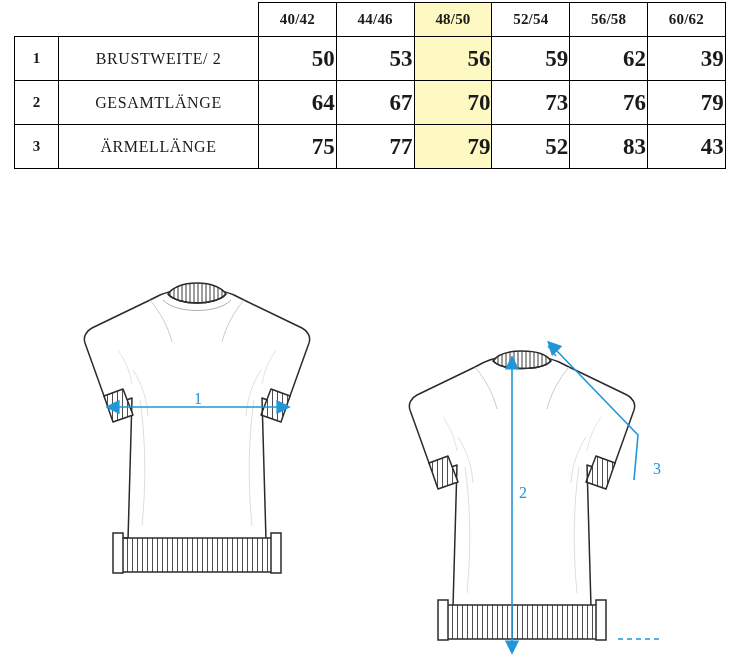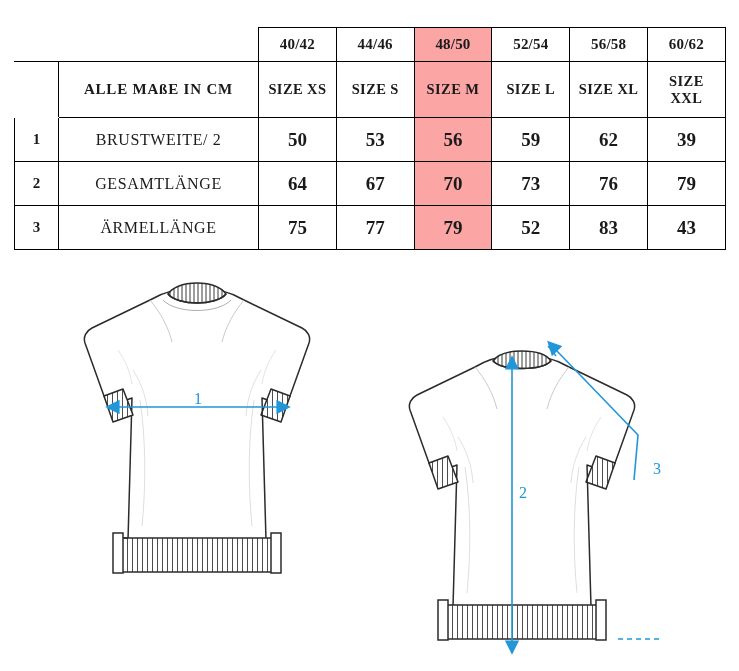--- a/index.html
+++ b/index.html
@@ -13,21 +13,21 @@
     font-family: "Liberation Serif", serif;
     color: #1a1a1a;
     position: relative;
     overflow: hidden;
   }
 
   
   .table-wrap {
     position: absolute;
     left: 14px;
-    top: 27px;
+    top: 2px;
     width: 711px;
   }
   table.size-table {
     border-collapse: collapse;
     width: 711px;
     table-layout: fixed;
   }
   table.size-table td, table.size-table th {
     border: 1px solid #000000;
     text-align: center;
@@ -80,24 +80,25 @@
     font-size: 15px;
     font-weight: bold;
   }
   tr.row-data td.name-cell {
     font-size: 16px;
     letter-spacing: 0.6px;
     margin-top: 43px;
   }
   tr.row-data td.val-cell {
     font-weight: bold;
-    font-size: 19px;
+    font-size: 23px;
+    text-align: right;
   }
   .hl {
-    background: #fca5a5;
+    background: #fef9c3;
   }
   .size-xxl-inner {
     display: block;
     line-height: 1.15;
   }
 
   
   .illus {
     position: absolute;
     left: 0;
@@ -131,33 +132,20 @@
     <tbody>
       <tr class="row-eu">
         <td class="blank-idx"></td>
         <td class="blank-label"></td>
         <td>40/42</td>
         <td>44/46</td>
         <td class="hl">48/50</td>
         <td>52/54</td>
         <td>56/58</td>
         <td>60/62</td>
-      </tr>
-      <tr class="row-sizes">
-        <td class="blank-idx"></td>
-        <td class="label-cell">ALLE MAßE IN CM</td>
-        <td>SIZE XS</td>
-        <td>SIZE S</td>
-        <td class="hl">SIZE M</td>
-        <td>SIZE L</td>
-        <td>SIZE XL</td>
-        <td>
-          <span class="size-xxl-inner">SIZE</span>
-          <span class="size-xxl-inner">XXL</span>
-        </td>
       </tr>
 
       <tr class="row-data">
         <td class="idx-cell">1</td>
         <td class="name-cell">BRUSTWEITE/ 2</td>
         <td class="val-cell">50</td>
         <td class="val-cell">53</td>
         <td class="val-cell hl">56</td>
         <td class="val-cell">59</td>
         <td class="val-cell">62</td>

